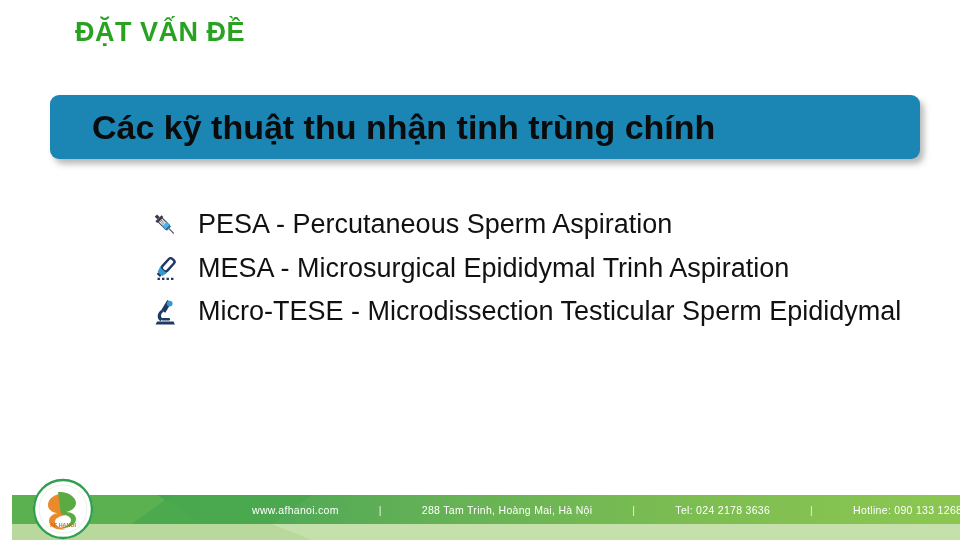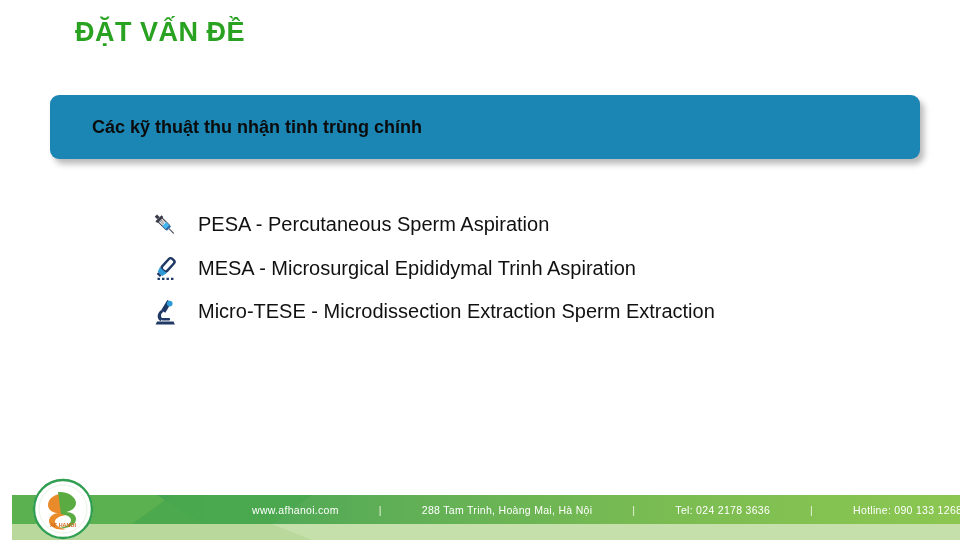--- a/index.html
+++ b/index.html
@@ -41,21 +41,21 @@
     background: #1b85b3;
     border-radius: 9px;
     box-shadow: 4px 5px 6px rgba(0,0,0,0.28);
   }
   .banner-text {
     position: absolute;
     left: 42px;
     top: 0;
     height: 64px;
     line-height: 64px;
-    font-size: 18px;
+    font-size: 34px;
     font-weight: bold;
     color: #0b0b0b;
     white-space: nowrap;
   }
 
   
   .list {
     position: absolute;
     left: 136px;
     top: 203px;
@@ -70,21 +70,21 @@
     width: 34px;
     height: 34px;
     flex: 0 0 34px;
     display: flex;
     align-items: center;
     justify-content: center;
     margin-right: 16px;
   }
   .item-icon svg { display: block; }
   .item-label {
-    font-size: 20px;
+    font-size: 27px;
     color: #111111;
     white-space: nowrap;
     text-align: center;
   }
 
   
   .footer {
     position: absolute;
     left: 0;
     bottom: 0;
@@ -215,21 +215,21 @@
       <span class="item-icon">
         <svg width="30" height="30" viewBox="0 0 32 32">
           <path d="M18.5 3.2 l4.4 2.6 -6.6 11.0 -4.4 -2.6 z" fill="#1f3864"></path>
           <circle cx="21.0" cy="7.0" r="3.1" fill="#2e9bd6"></circle>
           <path d="M12.2 13.8 c-4.6 2.6 -5.6 9.0 -1.0 12.0 l2.2 -2.9
                    c-2.6 -1.9 -2.0 -5.6 1.0 -7.2 z" fill="#1f3864"></path>
           <rect x="12.4" y="22.4" width="9.0" height="2.6" rx="1" fill="#1f3864"></rect>
           <path d="M7.5 26.2 h17.5 l1.6 3.0 h-20.7 z" fill="#1f3864"></path>
         </svg>
       </span>
-      <span class="item-label">Micro-TESE - Microdissection Extraction Sperm Extraction</span>
+      <span class="item-label">Micro-TESE - Microdissection Testicular Sperm Epididymal</span>
     </div>
 
   </div>
 
   <div class="footer">
     <div class="footer-band"></div>
     <div class="footer-wedge-a"></div>
     <div class="footer-wedge-b"></div>
     <div class="footer-strip"></div>
     <div class="footer-strip-left"></div>

